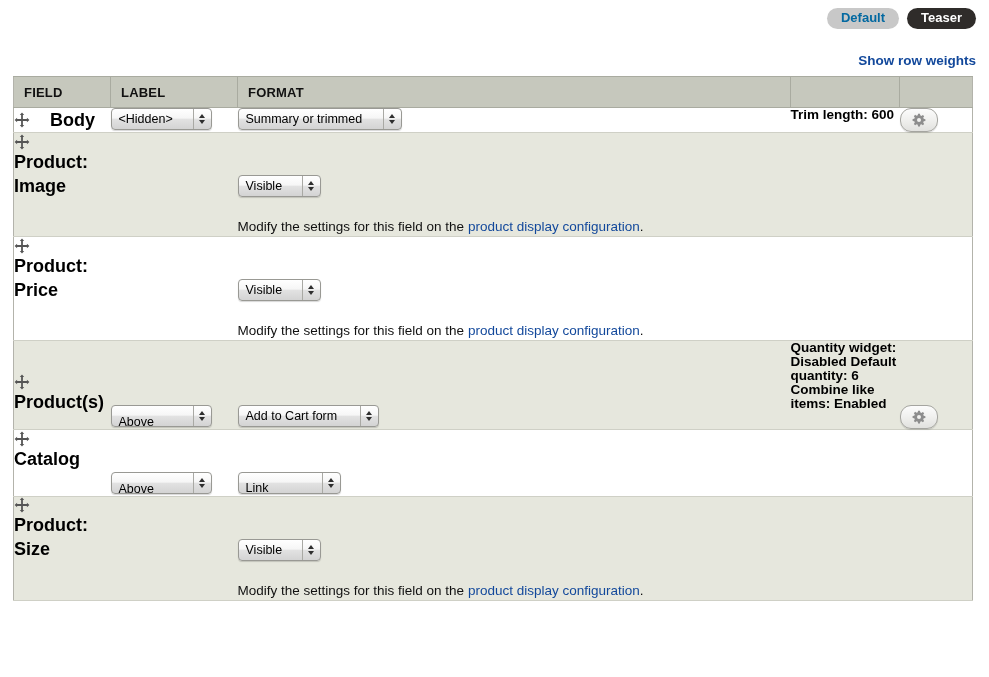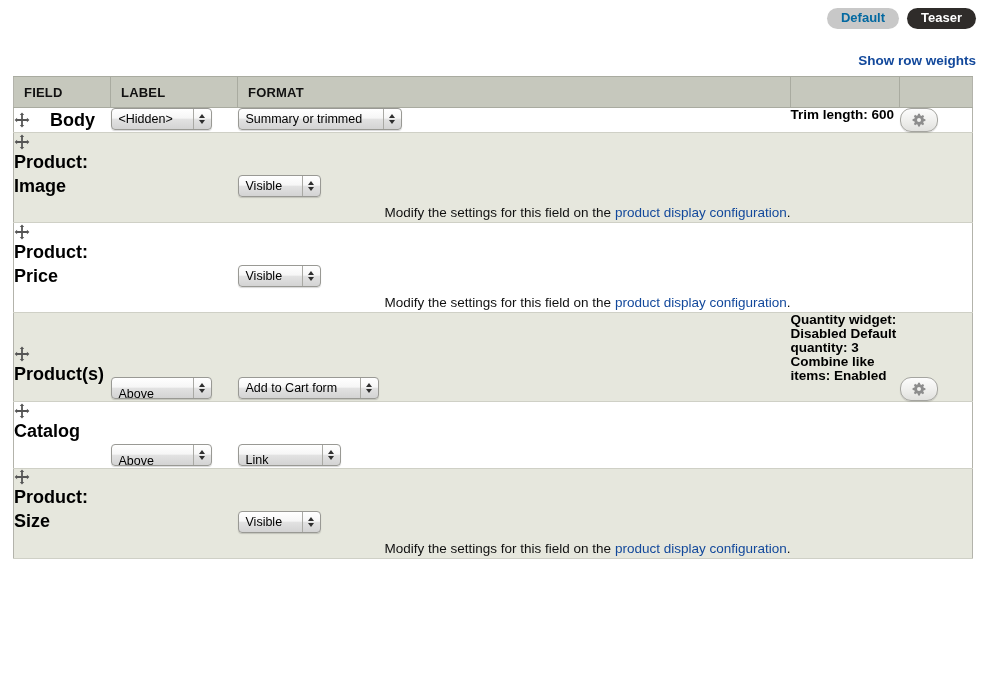--- a/index.html
+++ b/index.html
@@ -151,25 +151,24 @@
   td.col-label {
     width: 116px;
     padding: 14px 0 12px 10px;
   }
 
   
   td.col-format {
     padding: 14px 0 12px 8px;
   }
   .format-desc {
-    margin-top: 7px;
+    margin-top: 21px;
     font-size: 13.5px;
     line-height: 18px;
     color: #111111;
-    text-align: right;
   }
   .format-desc a {
     color: #12489b;
     text-decoration: none;
   }
 
   
   td.col-summary {
     width: 98px;
     padding: 14px 4px 12px 0;
@@ -395,21 +394,21 @@
       </td>
       <td class="col-format pad-top-64">
         <div class="mac-select w-cart">
           <span class="sel-text">Add to Cart form</span>
           <span class="sel-arrows">
               <span class="tri-up"></span>
               <span class="tri-down"></span>
             </span>
         </div>
       </td>
-      <td class="col-summary">Quantity widget: Disabled Default quantity: 3 Combine like items: Enabled</td>
+      <td class="col-summary">Quantity widget: Disabled Default quantity: 6 Combine like items: Enabled</td>
       <td class="col-settings pad-top-64">
         <div class="gear-button">
           <svg width="14" height="14" viewBox="0 0 16 16">
               <path d="M6.9 0.8h2.2l0.3 1.9 1.4 0.6 1.6-1.1 1.5 1.5-1.1 1.6 0.6 1.4 1.9 0.3v2.2l-1.9 0.3-0.6 1.4 1.1 1.6-1.5 1.5-1.6-1.1-1.4 0.6-0.3 1.9H6.9l-0.3-1.9-1.4-0.6-1.6 1.1-1.5-1.5 1.1-1.6-0.6-1.4L0.7 9.1V6.9l1.9-0.3 0.6-1.4L2.1 3.6l1.5-1.5 1.6 1.1 1.4-0.6z" fill="#8d8d8d"></path>
               <circle cx="8" cy="8" r="2.3" fill="#f0f0ee"></circle>
             </svg>
         </div>
       </td>
     </tr>
 

